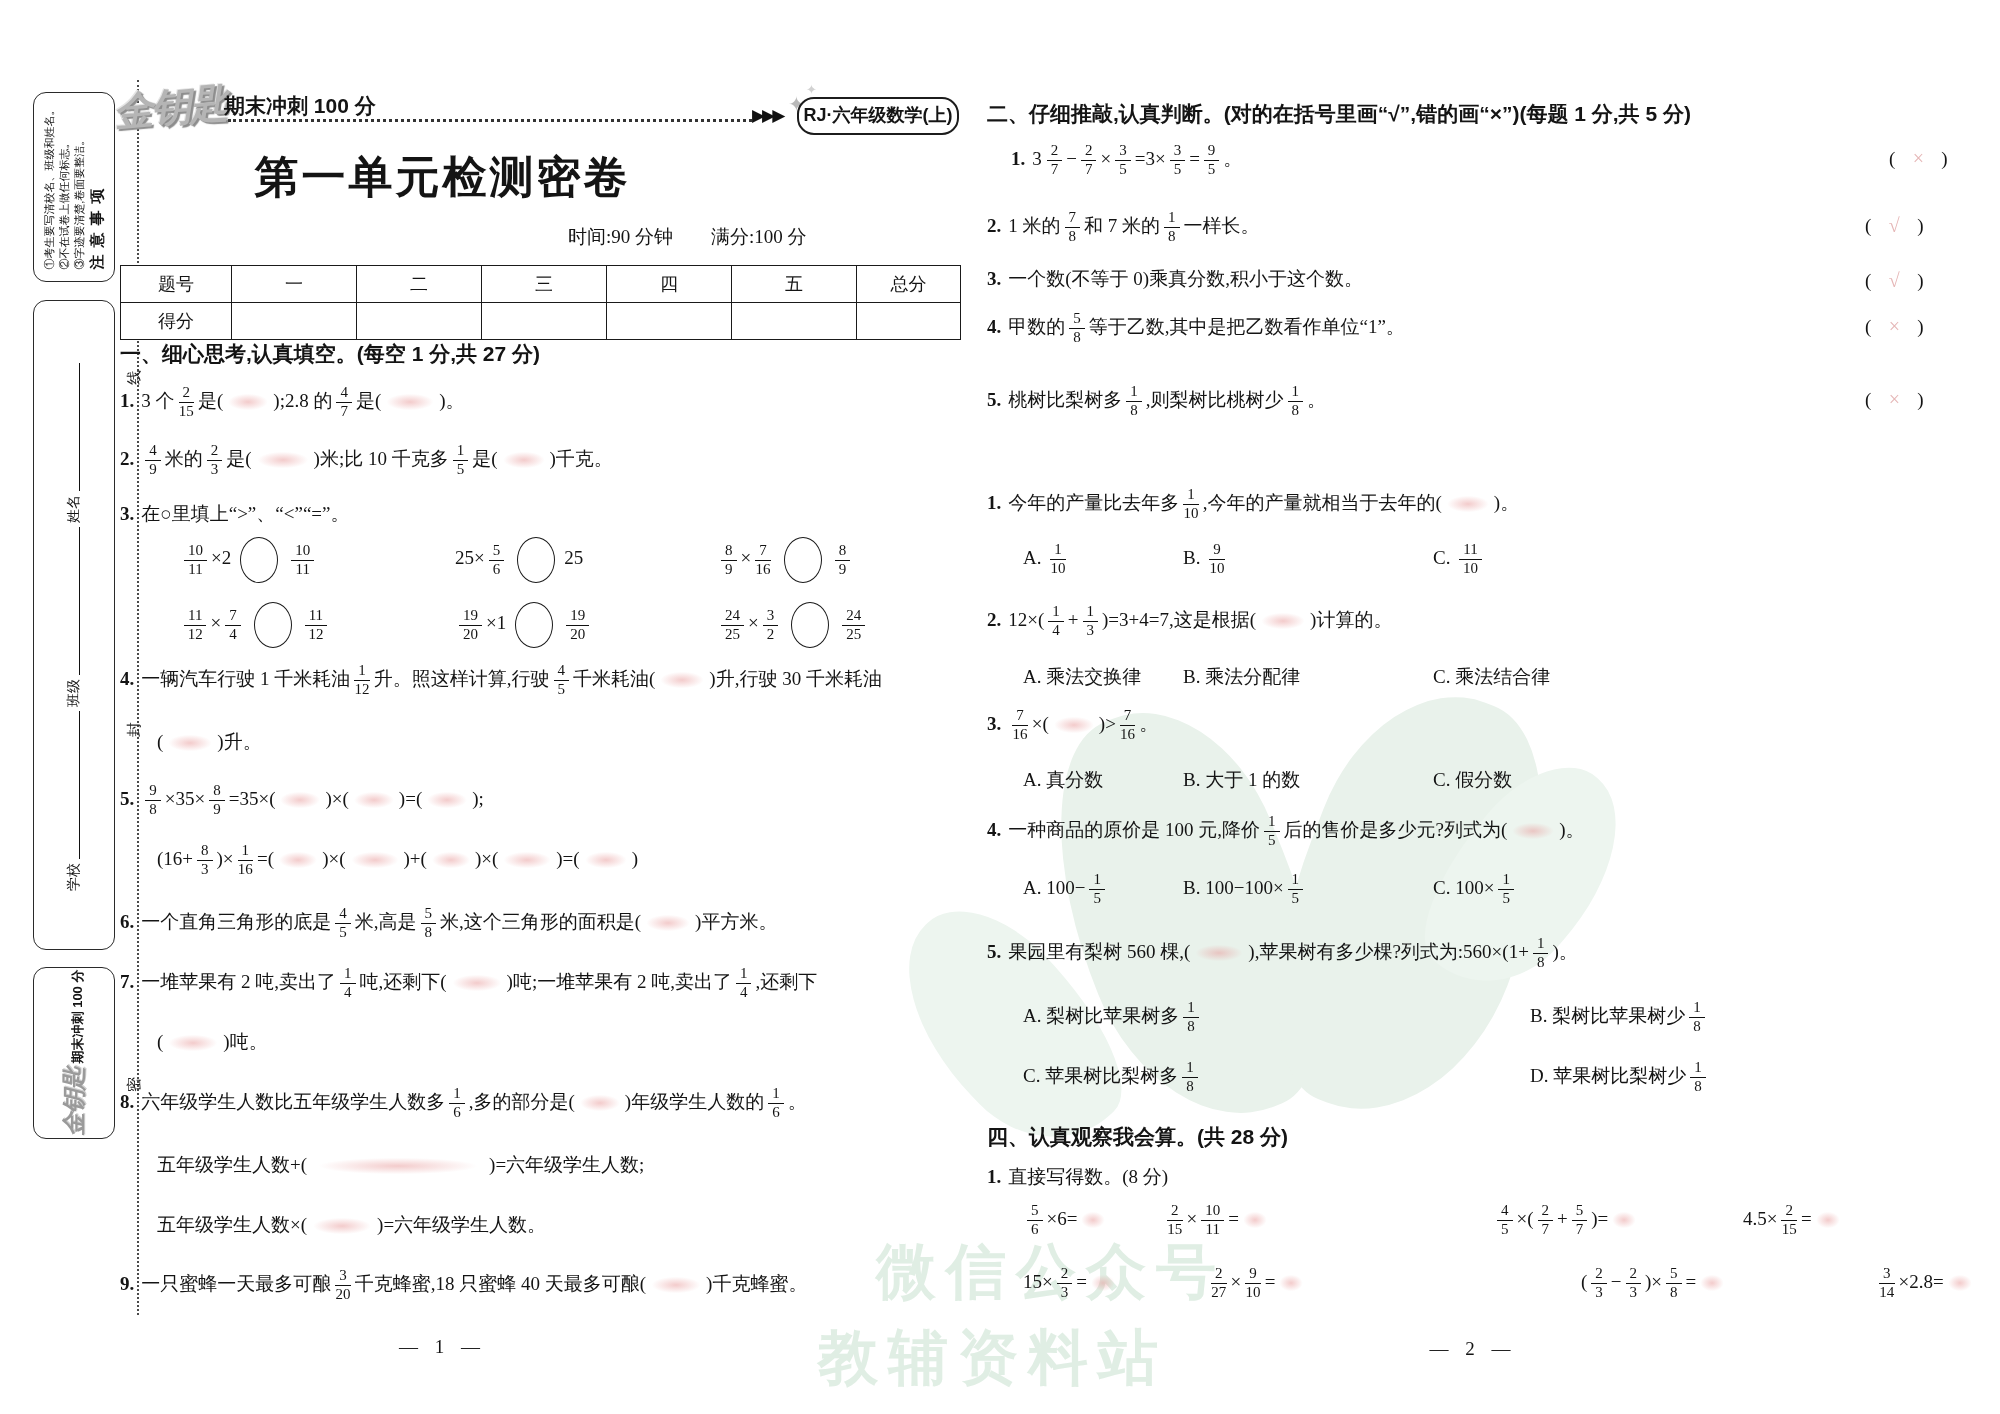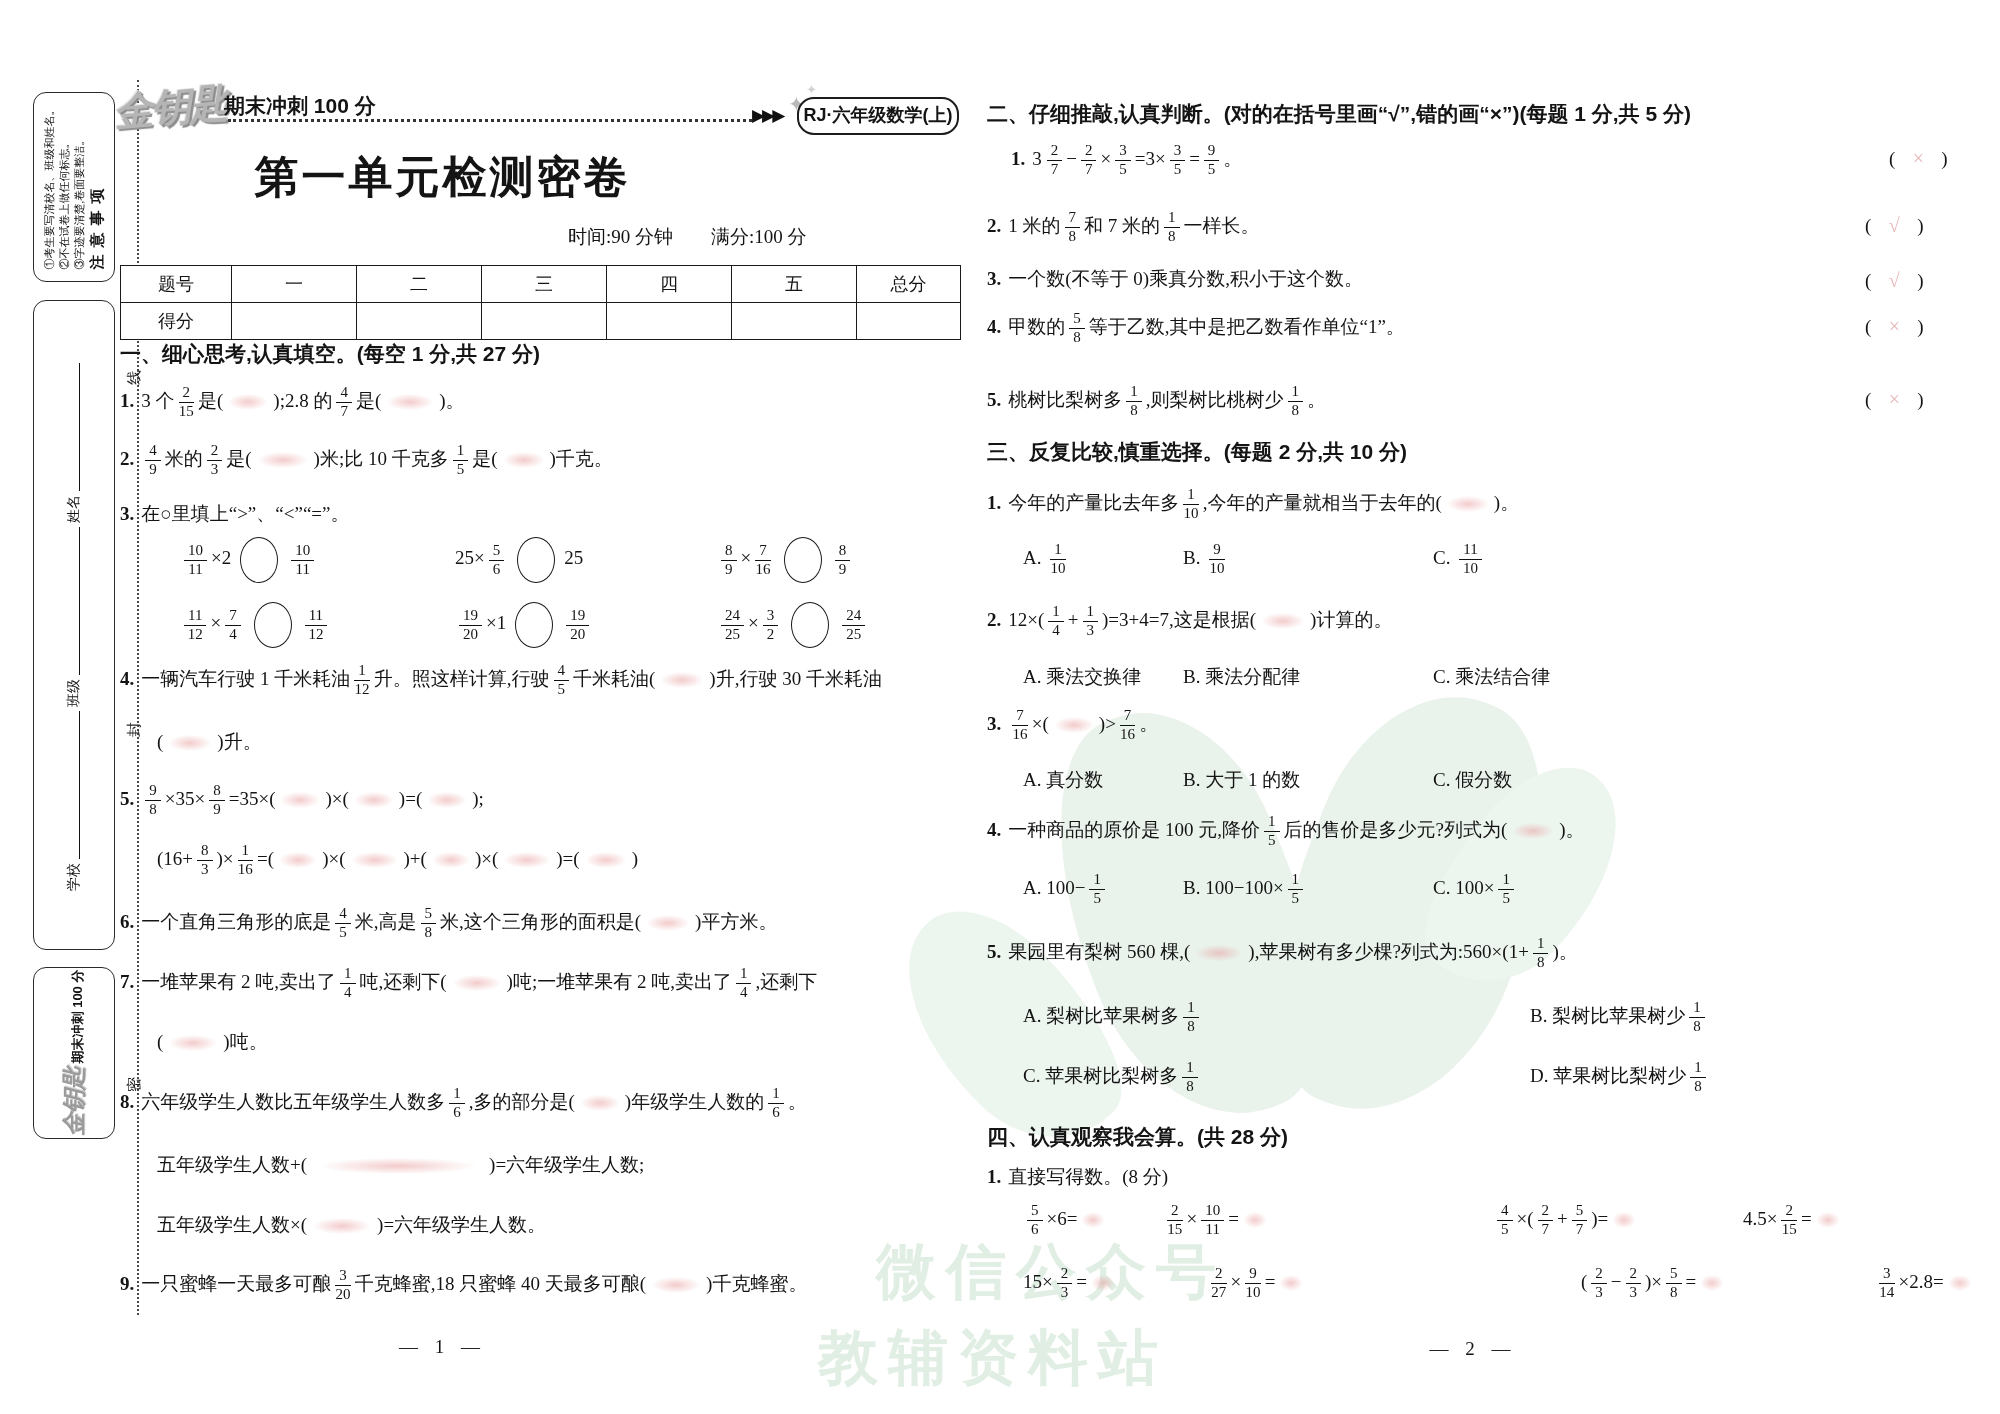--- a/index.html
+++ b/index.html
@@ -129,21 +129,20 @@
           <td></td>
           <td></td>
           <td></td>
         </tr>
       </tbody>
     </table>
 
   <div class="shead" style="left:120px;top:340px;">一、细心思考,认真填空。(每空 1 分,共 27 分)</div>
 
   <div class="shead" style="left:987px;top:100px;">二、仔细推敲,认真判断。(对的在括号里画“√”,错的画“×”)(每题 1 分,共 5 分)</div>
-  <div class="shead" style="left:987px;top:438px;">三、反复比较,慎重选择。(每题 2 分,共 10 分)</div>
   <div class="shead" style="left:987px;top:1123px;">四、认真观察我会算。(共 28 分)</div>
   <div class="ln" style="left:987px;top:1163px;"><b class="no">1.</b><span>直接写得数。(8 分)</span></div>
 
   <div class="pno" style="left:120px;top:1336px;width:645px;">— 1 —</div>
   <div class="pno" style="left:987px;top:1338px;width:972px;">— 2 —</div>
 <div class="ln" style="top: 385px; left: 120px; width: 835px;"><b class="no">1.</b>3 个<span class="fr">
         <span class="fn">2</span>
         <span class="fd">15</span>
       </span>是<span class="bl">(<i class="sm" style="width:44px"></i>)</span>;2.8 的<span class="fr">
         <span class="fn">4</span>

